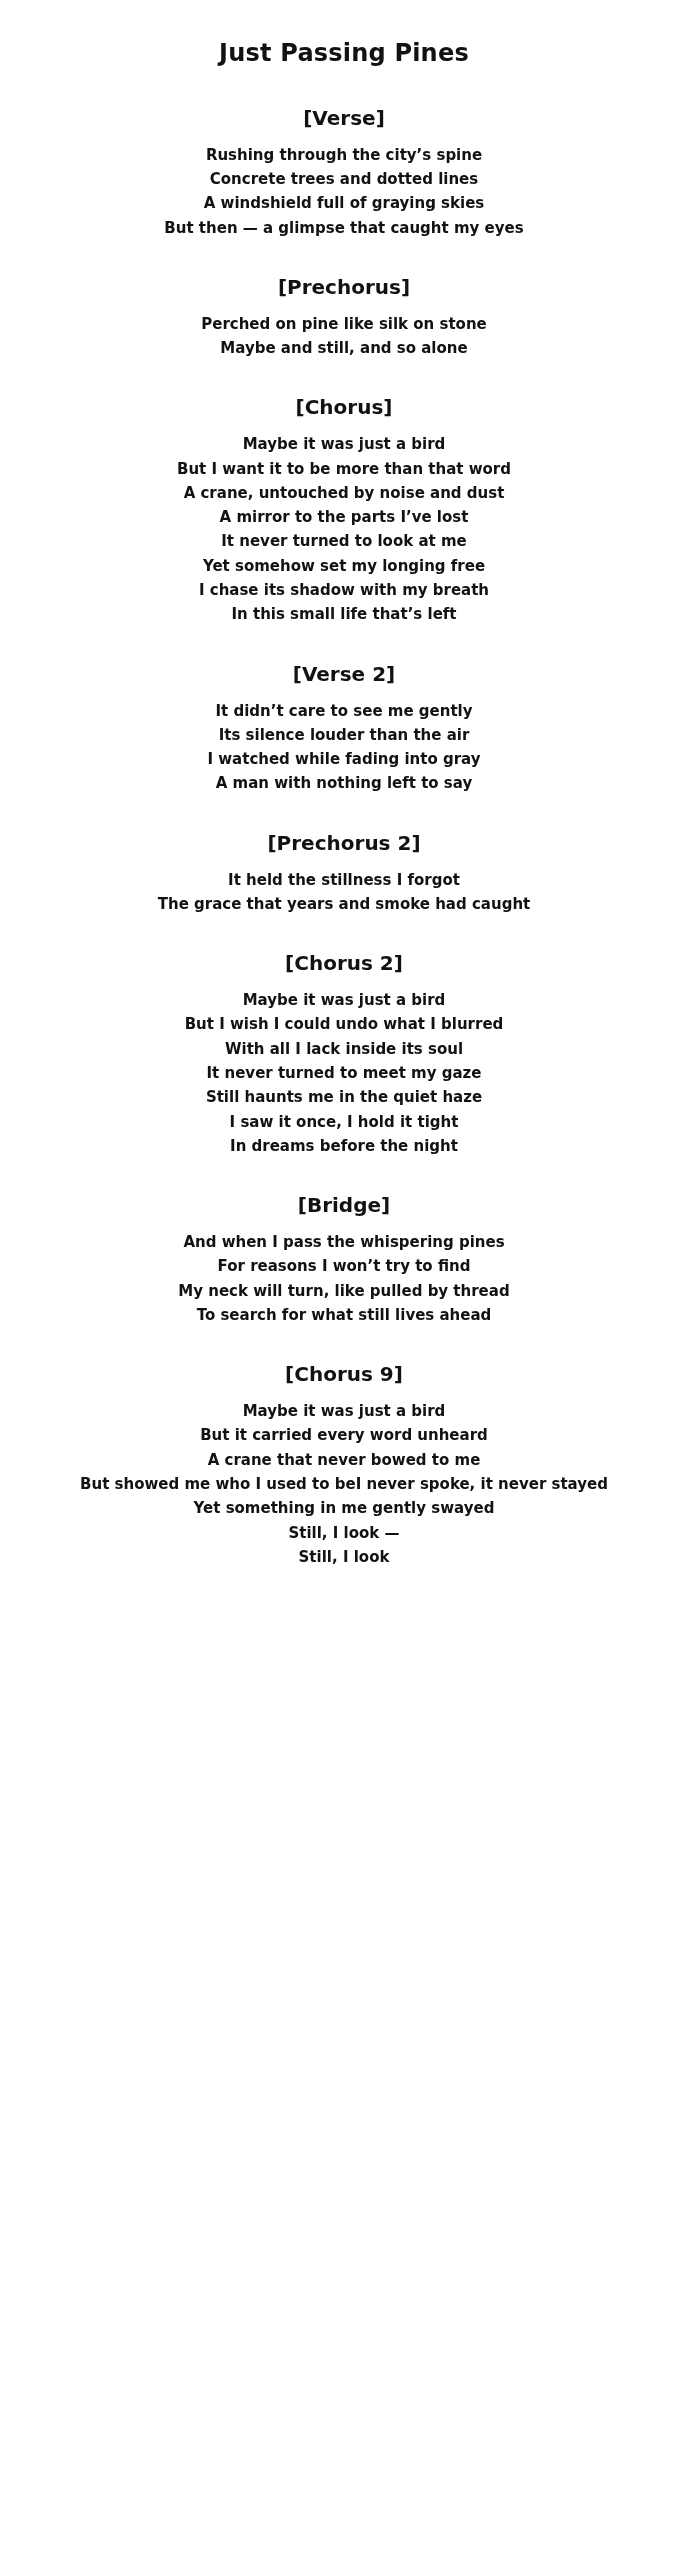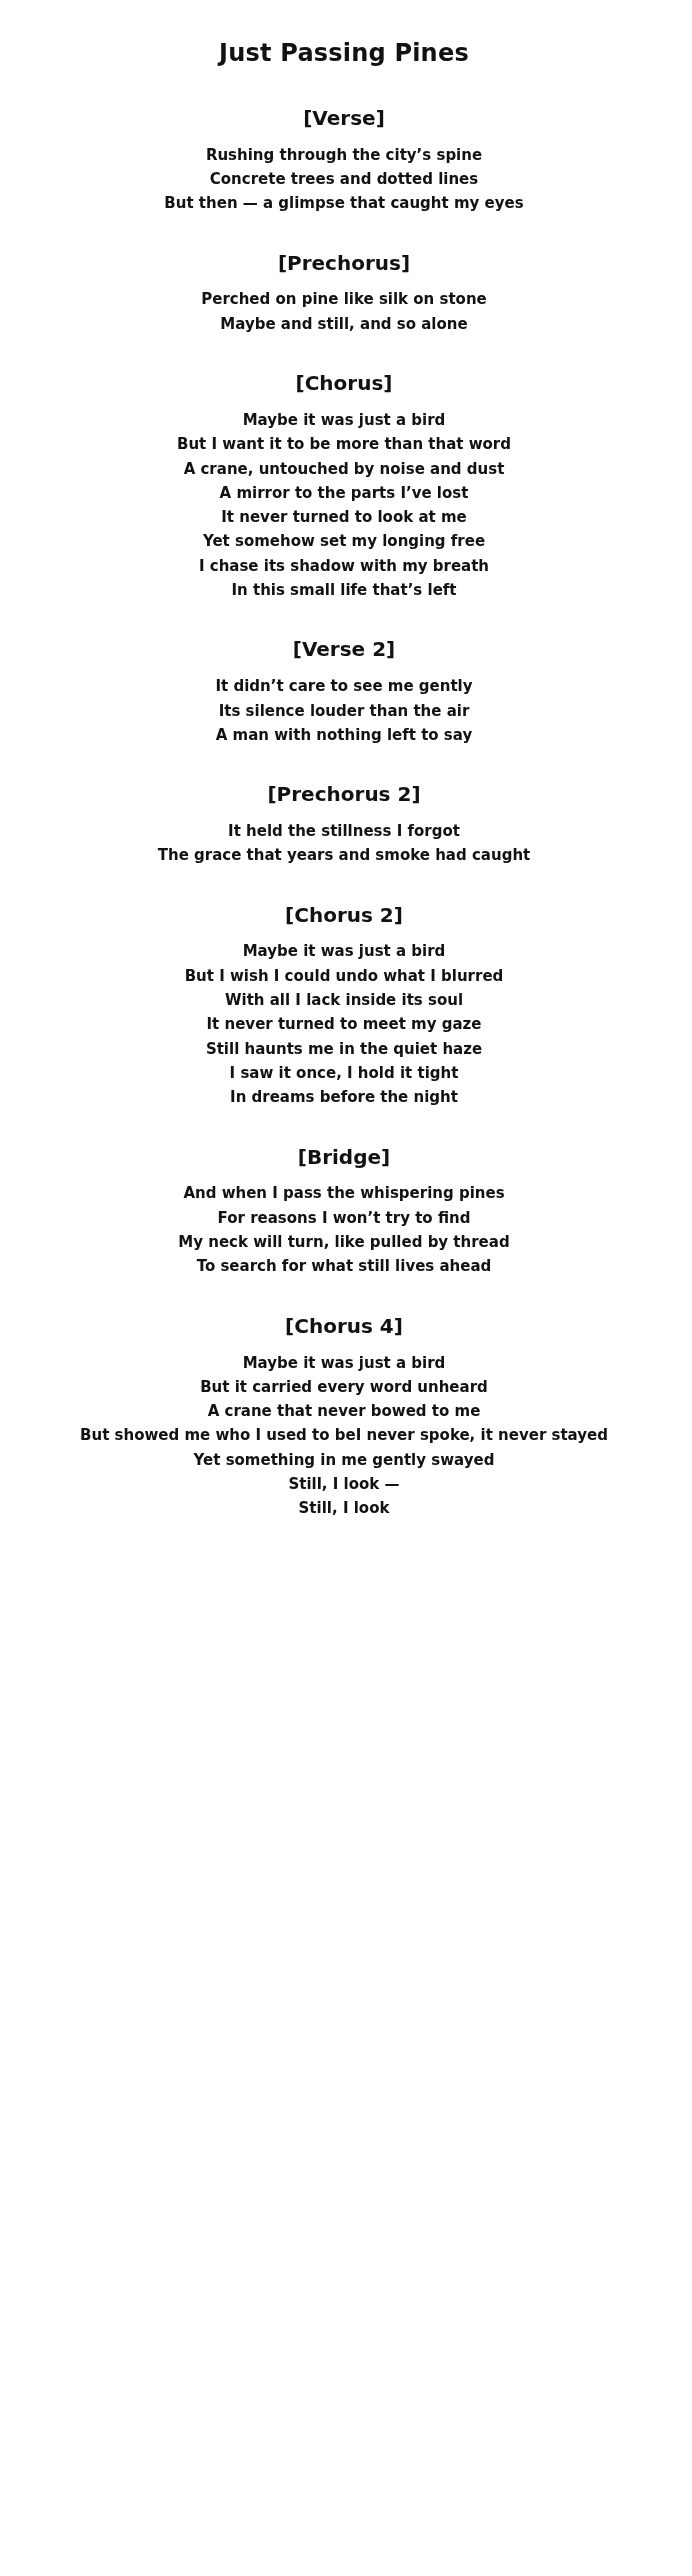--- a/index.html
+++ b/index.html
@@ -64,20 +64,21 @@
 </head>
 <body>
 
 <div class="page">
   <h1 class="song-title">Just Passing Pines</h1>
   <div class="lyrics">
       <div class="section">
         <div class="section-label">[Verse]</div>
         <div class="line">Rushing through the city’s spine</div>
         <div class="line">Concrete trees and dotted lines</div>
+        <div class="line">A windshield full of graying skies</div>
         <div class="line">But then — a glimpse that caught my eyes</div>
       </div>
       <div class="section">
         <div class="section-label">[Prechorus]</div>
         <div class="line">Perched on pine like silk on stone</div>
         <div class="line">Maybe and still, and so alone</div>
       </div>
       <div class="section">
         <div class="section-label">[Chorus]</div>
         <div class="line">Maybe it was just a bird</div>
@@ -86,20 +87,21 @@
         <div class="line">A mirror to the parts I’ve lost</div>
         <div class="line">It never turned to look at me</div>
         <div class="line">Yet somehow set my longing free</div>
         <div class="line">I chase its shadow with my breath</div>
         <div class="line">In this small life that’s left</div>
       </div>
       <div class="section">
         <div class="section-label">[Verse 2]</div>
         <div class="line">It didn’t care to see me gently</div>
         <div class="line">Its silence louder than the air</div>
+        <div class="line">I watched while fading into gray</div>
         <div class="line">A man with nothing left to say</div>
       </div>
       <div class="section">
         <div class="section-label">[Prechorus 2]</div>
         <div class="line">It held the stillness I forgot</div>
         <div class="line">The grace that years and smoke had caught</div>
       </div>
       <div class="section">
         <div class="section-label">[Chorus 2]</div>
         <div class="line">Maybe it was just a bird</div>
@@ -111,21 +113,21 @@
         <div class="line">In dreams before the night</div>
       </div>
       <div class="section">
         <div class="section-label">[Bridge]</div>
         <div class="line">And when I pass the whispering pines</div>
         <div class="line">For reasons I won’t try to find</div>
         <div class="line">My neck will turn, like pulled by thread</div>
         <div class="line">To search for what still lives ahead</div>
       </div>
       <div class="section">
-        <div class="section-label">[Chorus 4]</div>
+        <div class="section-label">[Chorus 9]</div>
         <div class="line">Maybe it was just a bird</div>
         <div class="line">But it carried every word unheard</div>
         <div class="line">A crane that never bowed to me</div>
         <div class="line">But showed me who I used to beI never spoke, it never stayed</div>
         <div class="line">Yet something in me gently swayed</div>
         <div class="line">Still, I look —</div>
         <div class="line">Still, I look</div>
       </div>
     </div>
 </div>

